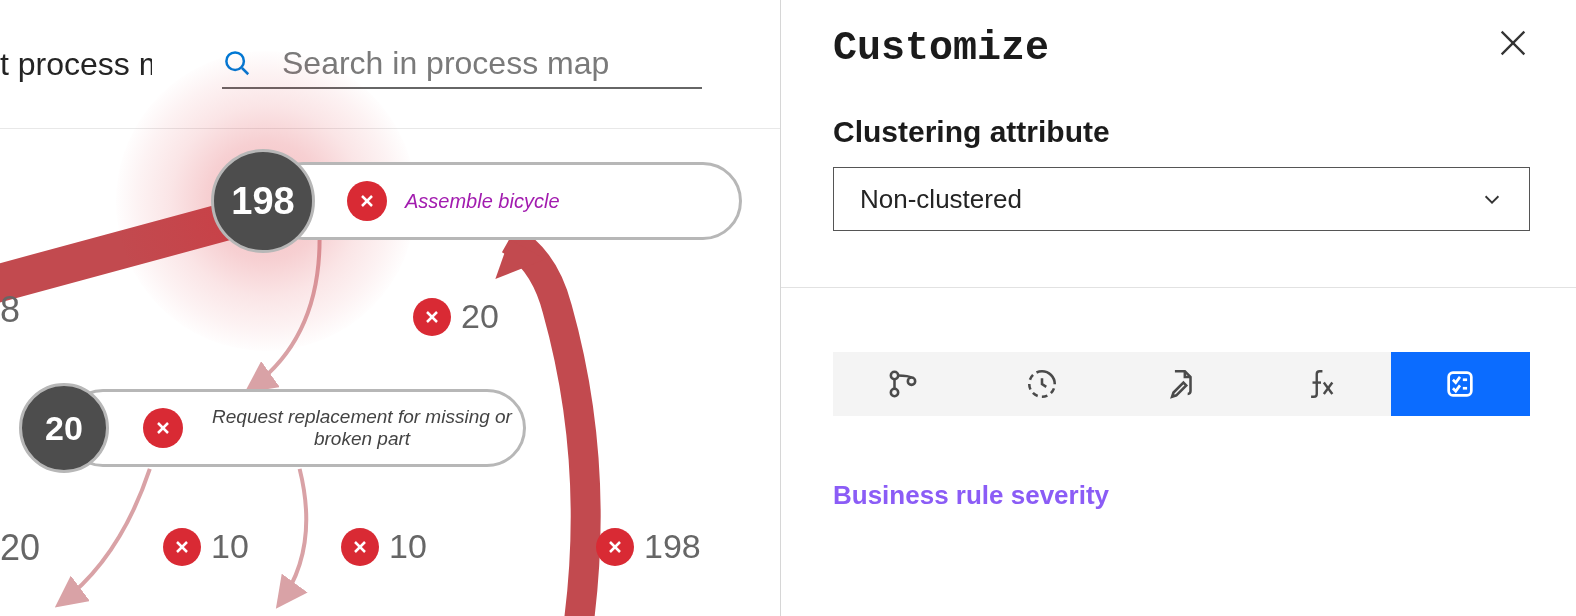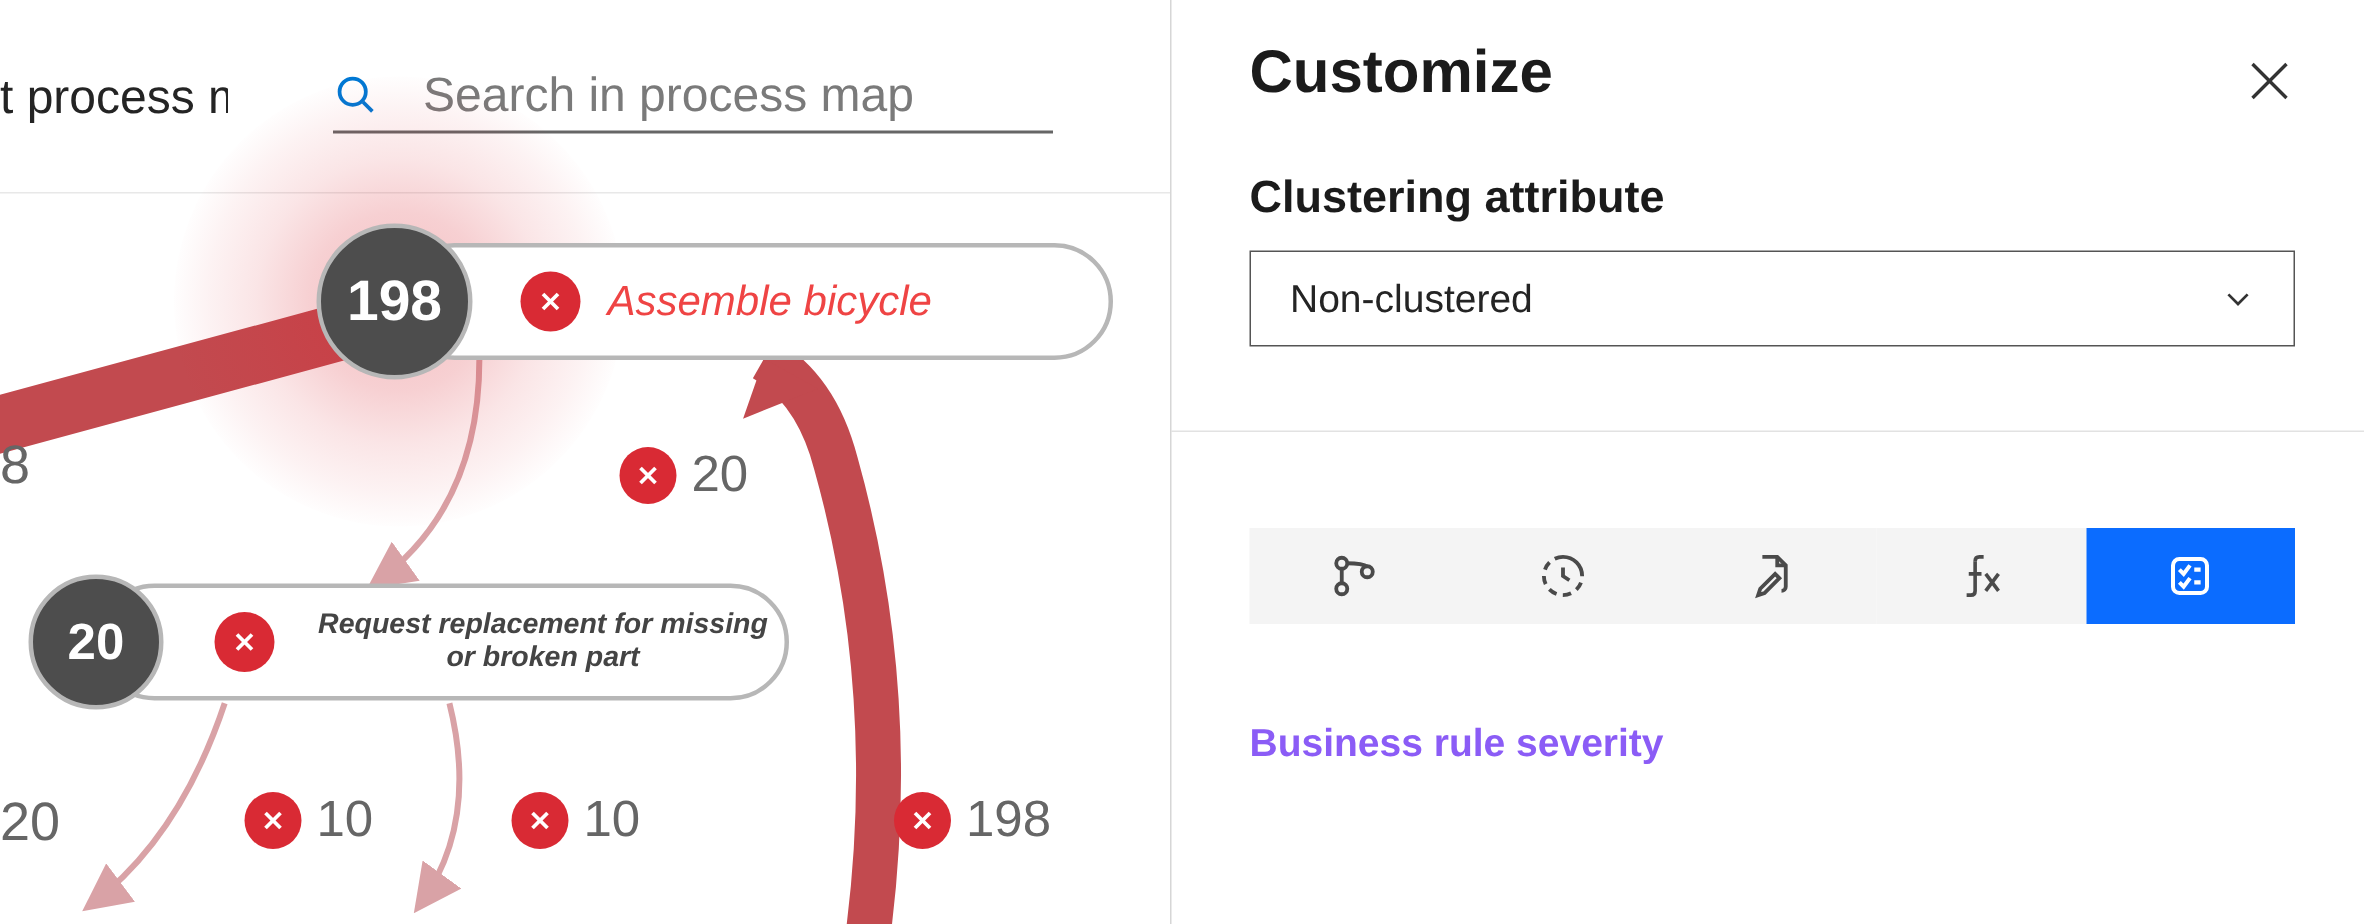--- a/index.html
+++ b/index.html
@@ -73,47 +73,47 @@
     width: 96px; height: 96px;
     border-radius: 50%;
     background: #4d4d4d;
     display: flex; align-items: center; justify-content: center;
     color: #fff; font-size: 36px; font-weight: 600;
     border: 3px solid #b7b7b7;
   }
   .node1 { left: 264px; top: 33px; width: 478px; height: 78px; }
   .node1 .node-bubble { width:104px; height:104px; left:-56px; font-size:38px; }
   .node1 .err-dot { margin-left: 80px; }
-  .node1 .node-label { font-size: 28px; font-style: italic; color:#ef4444; margin-left: 18px; }
+  .node1 .node-label { font-size: 20px; font-style: italic; color:#a21caf; margin-left: 18px; }
 
   .node2 { left: 64px; top: 260px; width: 462px; height: 78px; }
   .node2 .node-bubble { width:90px; height:90px; left:-48px; font-size:34px; }
   .node2 .err-dot { margin-left: 76px; }
-  .node2 .node-label { font-size: 19px; font-style: italic; color:#444; margin-left: 18px; font-weight: bold; }
+  .node2 .node-label { font-size: 19px; font-style: italic; color:#444; margin-left: 18px; }
 
   .err-dot {
     width: 40px; height: 40px; border-radius: 50%;
     background: #d92a34; display:flex; align-items:center; justify-content:center;
     flex-shrink:0;
   }
   .err-dot svg { width:20px; height:20px; color:#fff; }
 
   .edge-label {
     position: absolute;
     display: flex; align-items: center; gap: 10px;
     font-size: 34px; color:#666;
   }
   .edge-label .err-dot { width:38px; height:38px; }
 
   
   .partial { position:absolute; font-size:36px; color:#666; left:0; }
 
   
   .right { flex:1; padding: 26px 46px 0 52px; }
-  .right-header { display:flex; align-items:flex-end; justify-content:space-between; }
+  .right-header { display:flex; align-items:flex-start; justify-content:space-between;font-family:Liberation Mono, monospace; }
   .right-title { font-size: 40px; font-weight: 600; color:#1b1b1b; }
   .close-btn { width:34px; height:34px; color:#333; cursor:pointer; }
 
   .section-label { font-size: 30px; font-weight: 600; color:#1b1b1b; margin-top: 44px; }
   .select {
     margin-top: 18px;
     width: 100%;
     height: 64px;
     border: 1.5px solid #555;
     display:flex; align-items:center; justify-content:space-between;

